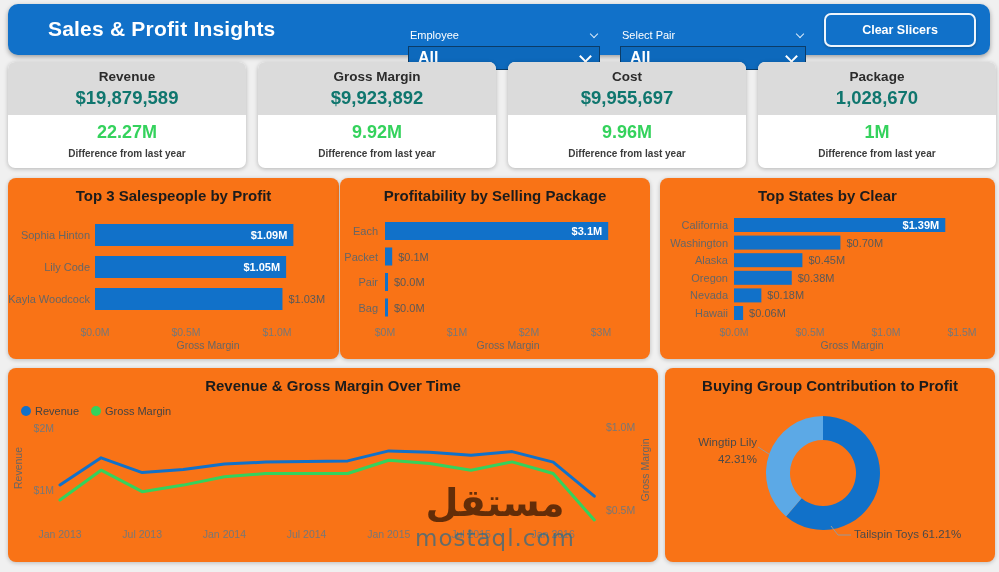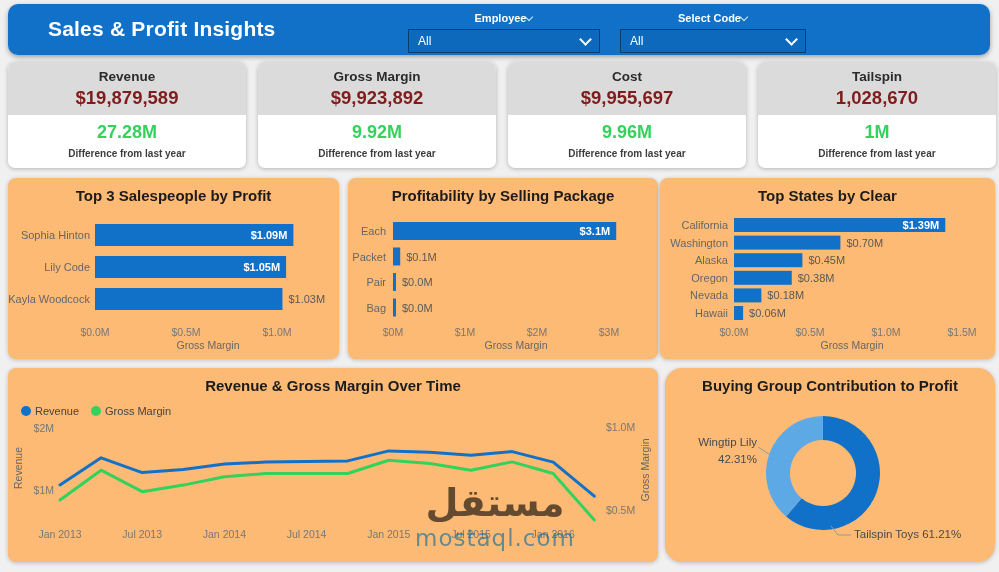--- a/index.html
+++ b/index.html
@@ -5,49 +5,49 @@
   html,body{margin:0;padding:0;background:#f0f0f0;font-family:"Liberation Sans",sans-serif;}
   .board{position:relative;width:999px;height:572px;background:#f0f0f0;overflow:hidden;}
 
   
   .header{position:absolute;left:8px;top:4px;width:982px;height:51px;background:var(--accent);
           border-radius:10px;box-shadow:0 2px 5px rgba(0,0,0,.35);}
   .header .title{position:absolute;left:40px;top:13px;color:#fff;font-size:21px;font-weight:bold;letter-spacing:.2px;}
   .slicer{position:absolute;top:6px;}
   #slicer-0{left:400px;width:192px;}
   #slicer-1{left:612px;width:186px;}
-  .slicer-label-row{display:flex;justify-content:center;align-items:center;color:#fff;
-                    font-size:11px;font-weight:bold;padding:2px 3px 5px 2px;}
+  .slicer-label-row{display:flex;justify-content:space-between;align-items:center;color:#fff;
+                    font-size:11px;font-weight:normal;padding:2px 3px 5px 2px;margin-top:17px;}
   .chev{width:7px;height:7px;border-right:2px solid #fff;border-bottom:2px solid #fff;
         transform:rotate(45deg);display:inline-block;}
   .chev.dim{width:5px;height:5px;border-width:1.5px;border-color:#d9e9fa;margin-top:-2px;}
-  .slicer-select{height:22px;border:1px solid #0b3c68;background:var(--select-bg);color:#fff;font-size:12px;
-                 display:flex;align-items:center;justify-content:space-between;padding:0 9px;cursor:pointer;}
+  .slicer-select{height:22px;border:1px solid #0b3c68;background:var(--select-bg);color:#fff;font-size:16px;
+                 display:flex;align-items:center;justify-content:space-between;padding:0 9px;cursor:pointer;font-weight:bold;}
   .slicer-select .chev{margin-top:-3px;}
   .clear-btn{position:absolute;right:14px;top:9px;width:152px;height:34px;background:var(--accent);
              border:2px solid #eef5fc;border-radius:7px;color:#fff;font-size:12.5px;font-weight:bold;
              font-family:inherit;cursor:pointer;box-shadow:0 1px 3px rgba(0,0,0,.25);}
 
   
   .kpi{position:absolute;top:62px;width:238px;height:106px;background:#fff;border-radius:7px;
        box-shadow:0 1px 4px rgba(0,0,0,.25);overflow:hidden;text-align:center;}
   #kpi-0{left:8px;} #kpi-1{left:258px;} #kpi-2{left:508px;} #kpi-3{left:758px;}
   .kpi-top{background:#dbdbdb;height:53px;}
   .kpi-top .t{padding-top:7px;font-size:13.5px;font-weight:bold;color:#2b2b2b;}
-  .kpi-top .v{font-size:18.5px;font-weight:bold;color:#7f1d1d;margin-top:3px;}
+  .kpi-top .v{font-size:18.5px;font-weight:bold;color:#0f766e;margin-top:3px;}
   .kpi-bottom .diff{margin-top:7px;font-size:18px;font-weight:bold;color:var(--green);}
   .kpi-bottom .caption{margin-top:5px;font-size:10px;color:#3c3c3c;font-weight:bold;}
 
   
-  .card{position:absolute;background:#fdba74;border-radius:8px;box-shadow:0 1px 4px rgba(0,0,0,.22);overflow:hidden;}
+  .card{position:absolute;background:#f97316;border-radius:8px;box-shadow:0 1px 4px rgba(0,0,0,.22);overflow:hidden;}
   #card-bar0{left:8px;top:178px;width:331px;height:181px;}
-  #card-bar1{left:348px;top:178px;width:310px;height:181px;}
+  #card-bar1{left:340px;top:178px;width:310px;height:181px;}
   #card-bar2{left:660px;top:178px;width:335px;height:181px;}
   #card-line{left:8px;top:368px;width:650px;height:194px;}
-  #card-donut{left:665px;top:368px;width:330px;height:194px;border-radius:17px;}
+  #card-donut{left:665px;top:368px;width:330px;height:194px;}
   .card h3{margin:0;text-align:center;font-size:15px;color:#1c1c1c;padding-top:9px;position:relative;z-index:2;}
   .card svg{position:absolute;left:0;top:0;z-index:1;}
   svg text{font-family:"Liberation Sans",sans-serif;}
   .cat{font-size:11px;fill:#666;}
   .tick{font-size:10.5px;fill:#777;}
   .axis-title{font-size:10.5px;fill:#666;}
   .val-in{font-size:11px;fill:#fff;font-weight:bold;}
   .val-out{font-size:11px;fill:#595959;}
 
   
@@ -81,38 +81,39 @@
         <span class="chev dim"></span>
       </div>
       <div class="slicer-select">
         <span>All</span>
         <span class="chev"></span>
       </div>
     </div>
 
     <div class="slicer" id="slicer-1">
       <div class="slicer-label-row">
-        <span>Select Code</span>
+        <span>Select Pair</span>
         <span class="chev dim"></span>
       </div>
       <div class="slicer-select">
         <span>All</span>
         <span class="chev"></span>
       </div>
     </div>
 
+    <button class="clear-btn">Clear Slicers</button>
   </div>
 
   <div class="kpi" id="kpi-0">
     <div class="kpi-top">
       <div class="t">Revenue</div>
       <div class="v">$19,879,589</div>
     </div>
     <div class="kpi-bottom">
-      <div class="diff">27.28M</div>
+      <div class="diff">22.27M</div>
       <div class="caption">Difference from last year</div>
     </div>
   </div>
   <div class="kpi" id="kpi-1">
     <div class="kpi-top">
       <div class="t">Gross Margin</div>
       <div class="v">$9,923,892</div>
     </div>
     <div class="kpi-bottom">
       <div class="diff">9.92M</div>
@@ -124,21 +125,21 @@
       <div class="t">Cost</div>
       <div class="v">$9,955,697</div>
     </div>
     <div class="kpi-bottom">
       <div class="diff">9.96M</div>
       <div class="caption">Difference from last year</div>
     </div>
   </div>
   <div class="kpi" id="kpi-3">
     <div class="kpi-top">
-      <div class="t">Tailspin</div>
+      <div class="t">Package</div>
       <div class="v">1,028,670</div>
     </div>
     <div class="kpi-bottom">
       <div class="diff">1M</div>
       <div class="caption">Difference from last year</div>
     </div>
   </div>
 
   <div class="card" id="card-bar0">
     <h3>Top 3 Salespeople by Profit</h3>

